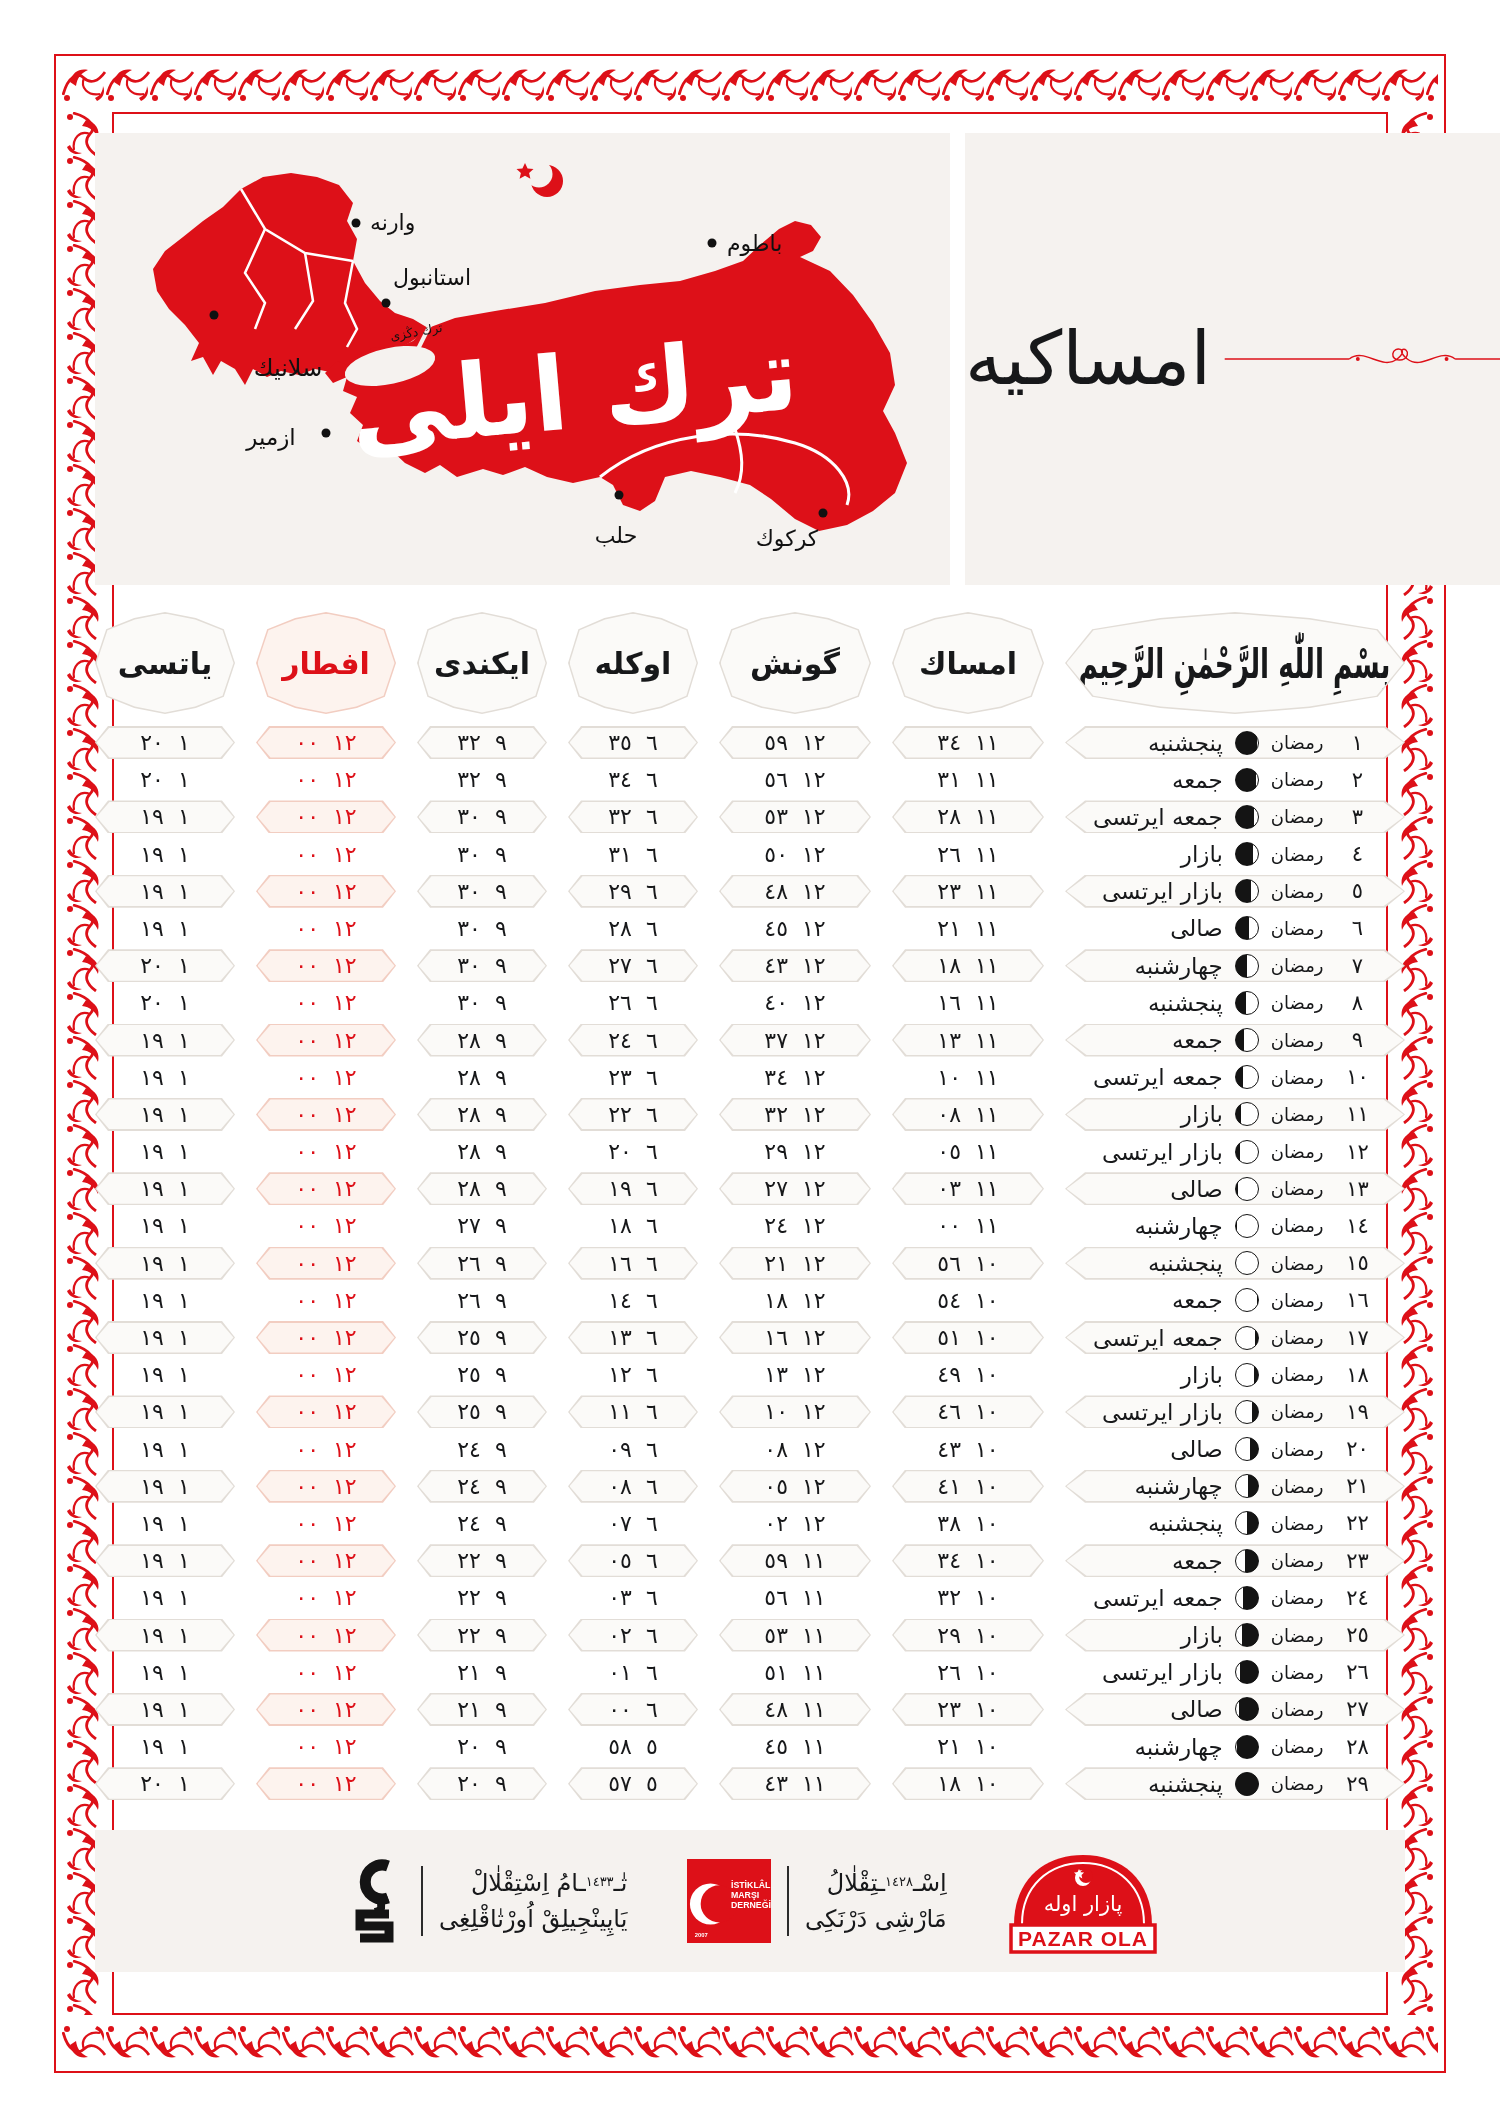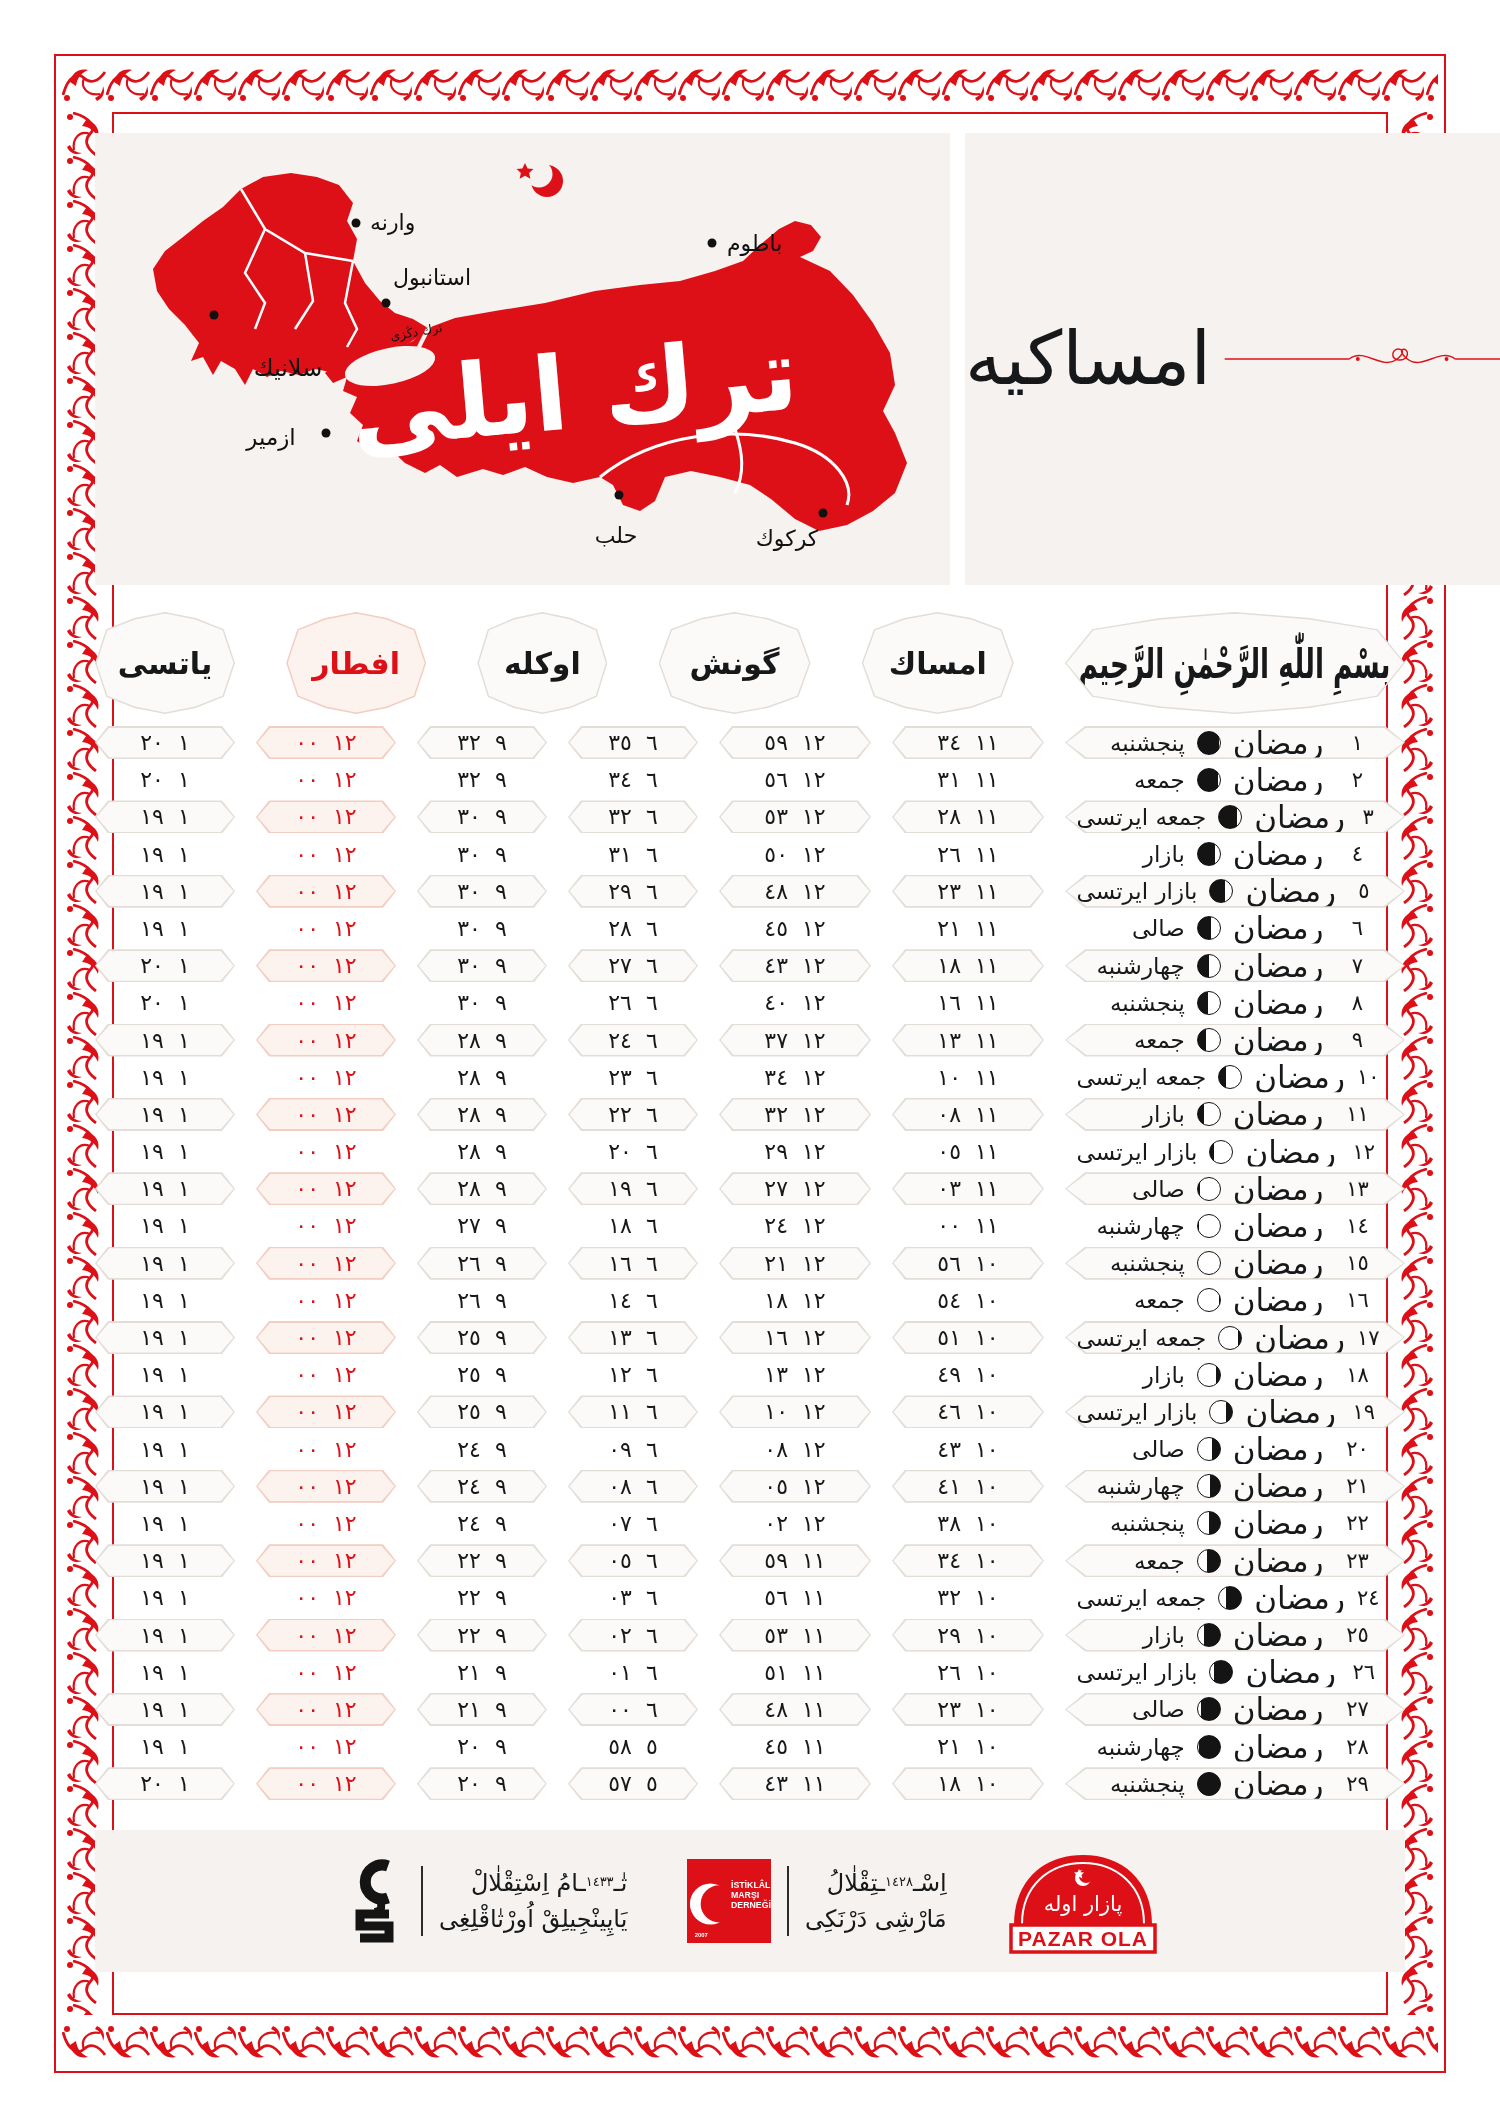--- a/index.html
+++ b/index.html
@@ -51,21 +51,21 @@
 .cell,.cell .cin{clip-path:polygon(0 50%,13px 0,calc(100% - 13px) 0,100% 50%,calc(100% - 13px) 100%,13px 100%)}
 .c-day,.c-day .cin{clip-path:polygon(0 50%,20px 0,calc(100% - 20px) 0,100% 50%,calc(100% - 20px) 100%,20px 100%)}
 .t-row.plain .cell{background:transparent}
 .t-row.plain .cin{background:transparent}
 .t-row.boxed .c-iftar{background:var(--iftar-bd)}
 .t-row.boxed .c-iftar .cin{background:var(--iftar-bg)}
 .time{font-size:22px;direction:ltr;unicode-bidi:isolate;word-spacing:7px;white-space:nowrap}
 .time.red{color:var(--red)}
 .day-in{justify-content:flex-start;padding:0 24px 0 10px;gap:12px}
 .daynum{width:44px;text-align:center;font-size:21px}
-.month{font-size:31px}
+.month{font-size:18px}
 .moon{flex:0 0 auto;width:24px;height:24px;border-radius:50%;border:1.8px solid #141414;background:#fff}
 .weekday{font-size:23px;white-space:nowrap}
 
 .footer-panel{position:relative;margin-top:30px;height:142px;background:var(--panel)}
 .logo-group{position:absolute;top:0;height:142px;display:flex;align-items:center;gap:16px}
 .g1{left:248px}.g2{left:592px}.g3{left:912px}
 .vbar{width:2px;height:70px;background:#2b2b2b}
 .logo-text{direction:rtl;text-align:right;font-size:24px;line-height:1.5;white-space:nowrap}
 .yr{font-size:13px;vertical-align:28%}
 .rtl{direction:rtl;unicode-bidi:isolate}
@@ -1247,20 +1247,25 @@
         <div class="hcell w-yatsi">
           <div class="cin">
               <span class="hlabel rtl">ياتسى</span>
             </div>
           </div>
         <div class="hcell w-iftar h-iftar">
           <div class="cin">
               <span class="hlabel rtl">افطار</span>
             </div>
           </div>
+        <div class="hcell w-ikindi">
+          <div class="cin">
+              <span class="hlabel rtl">ايكندى</span>
+            </div>
+          </div>
         <div class="hcell w-ogle">
           <div class="cin">
               <span class="hlabel rtl">اوكله</span>
             </div>
           </div>
         <div class="hcell w-gunes">
           <div class="cin">
               <span class="hlabel rtl">گونش</span>
             </div>
           </div>

